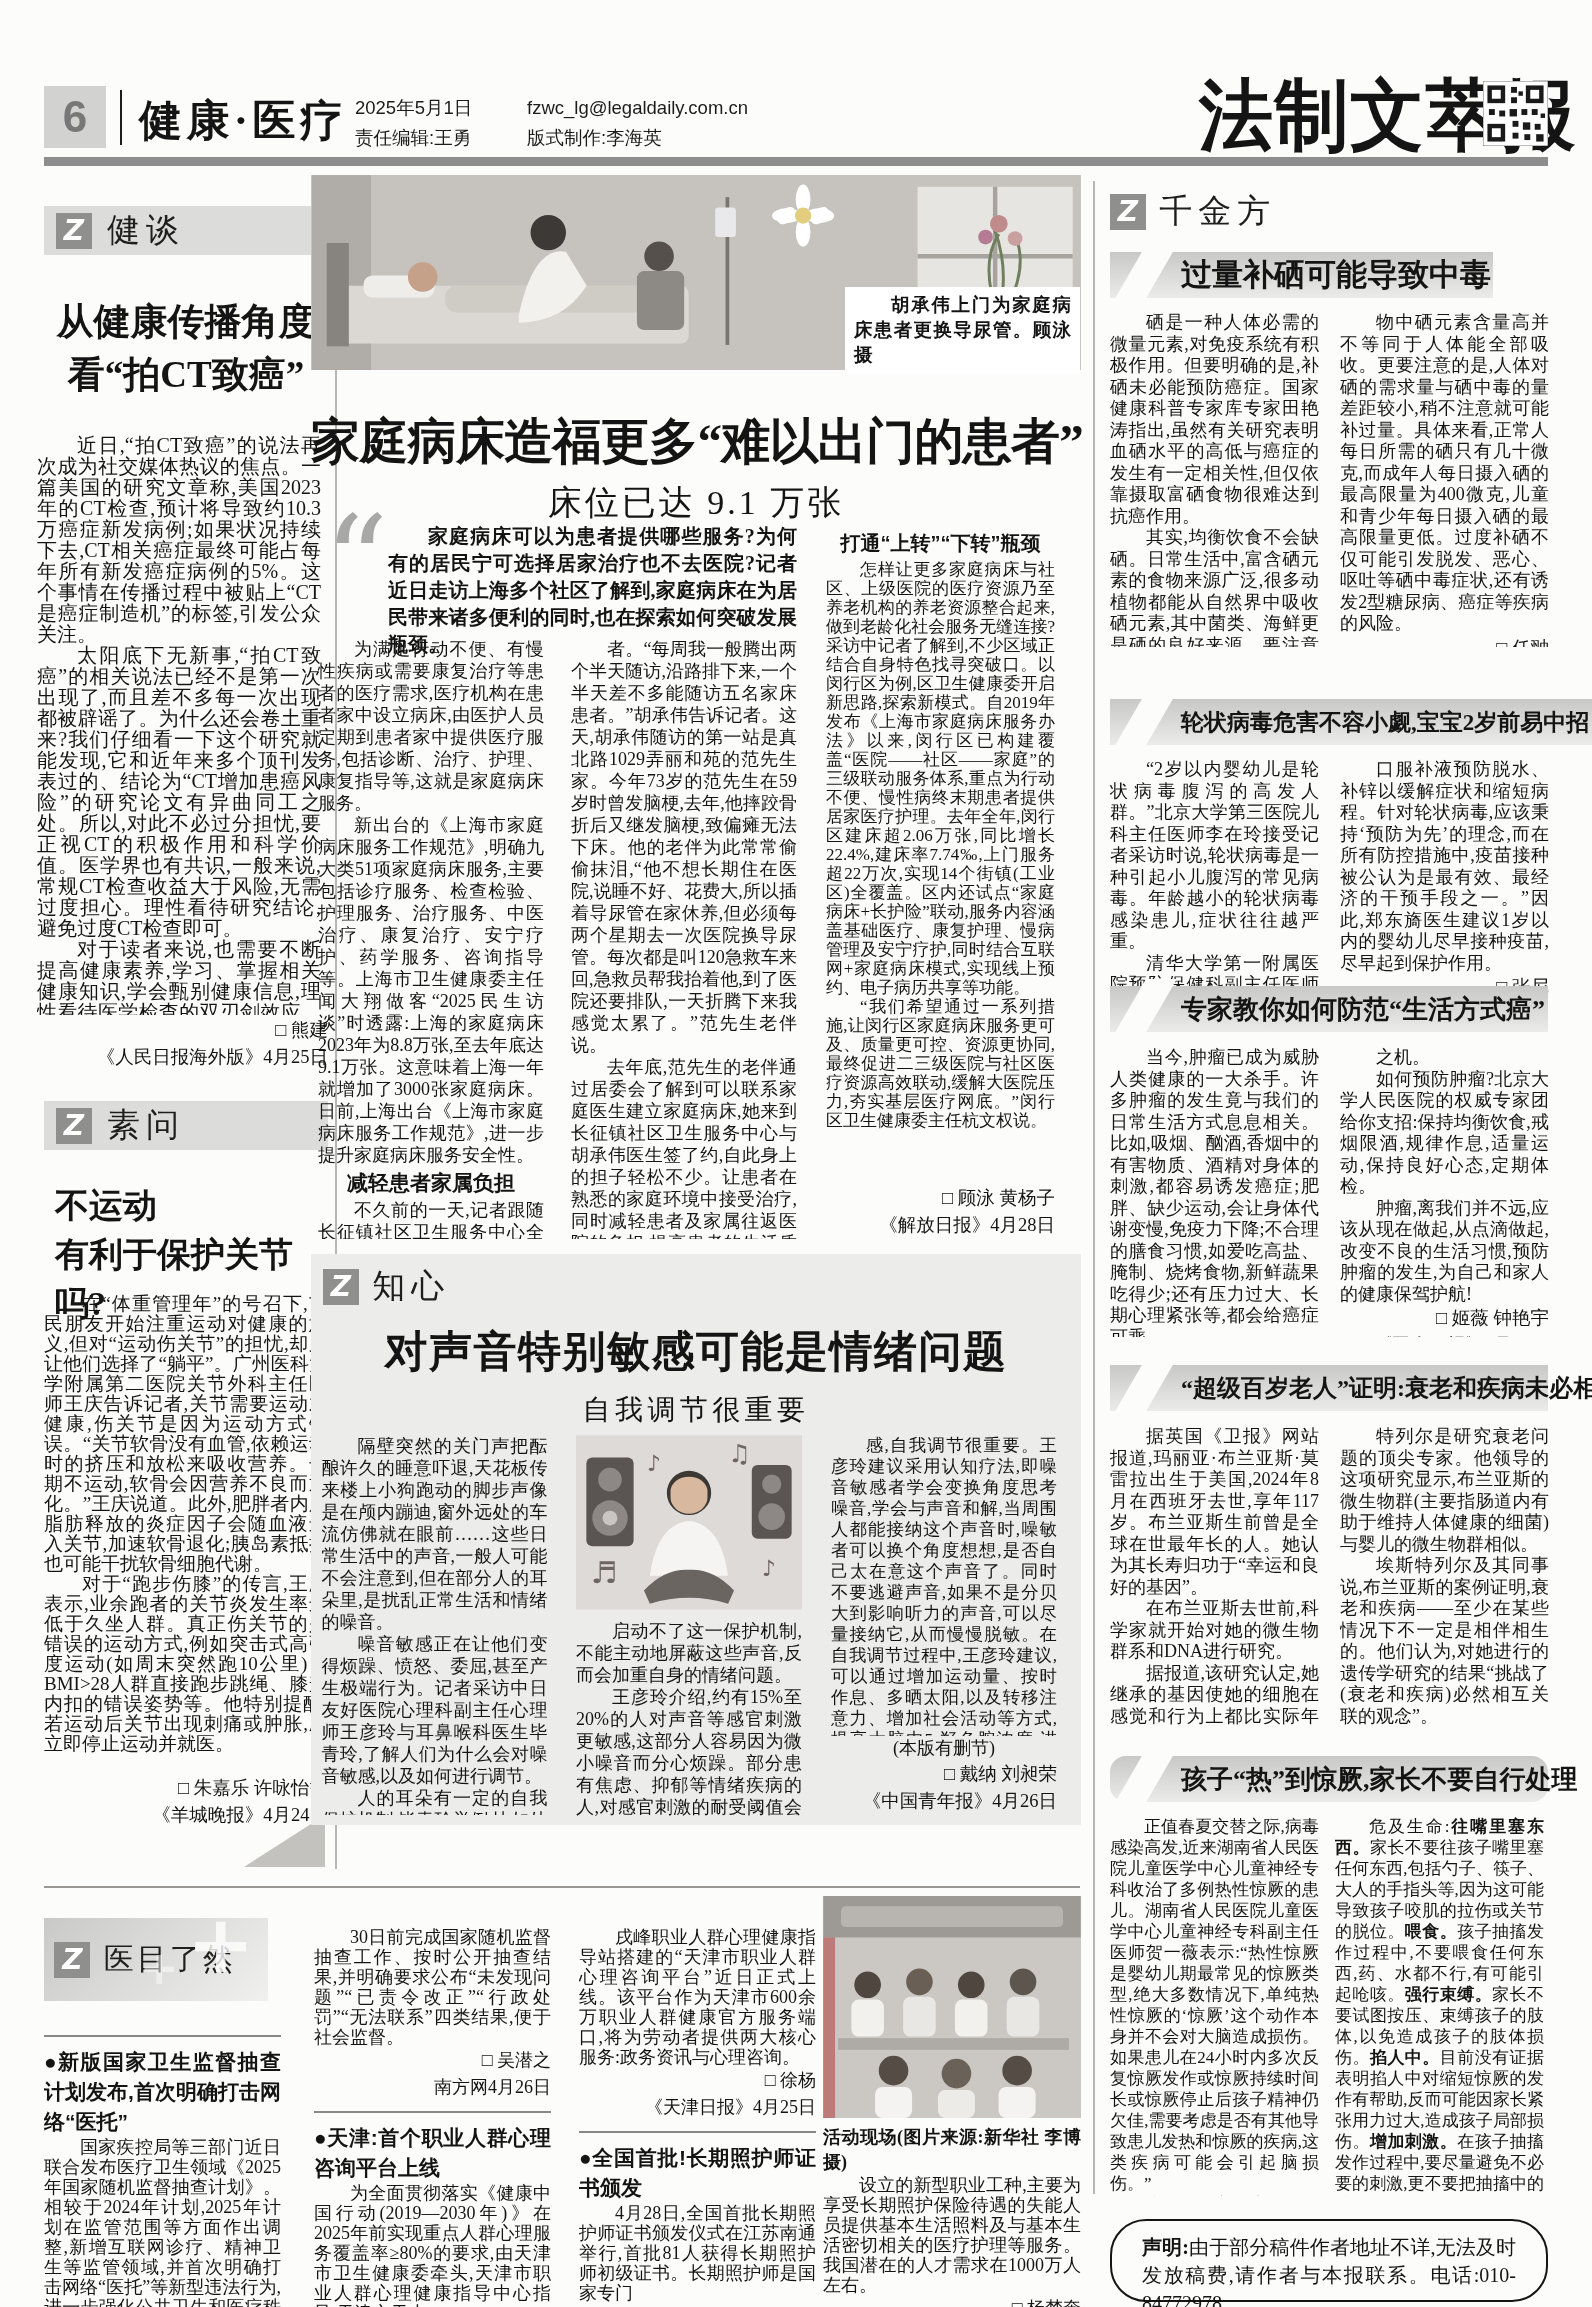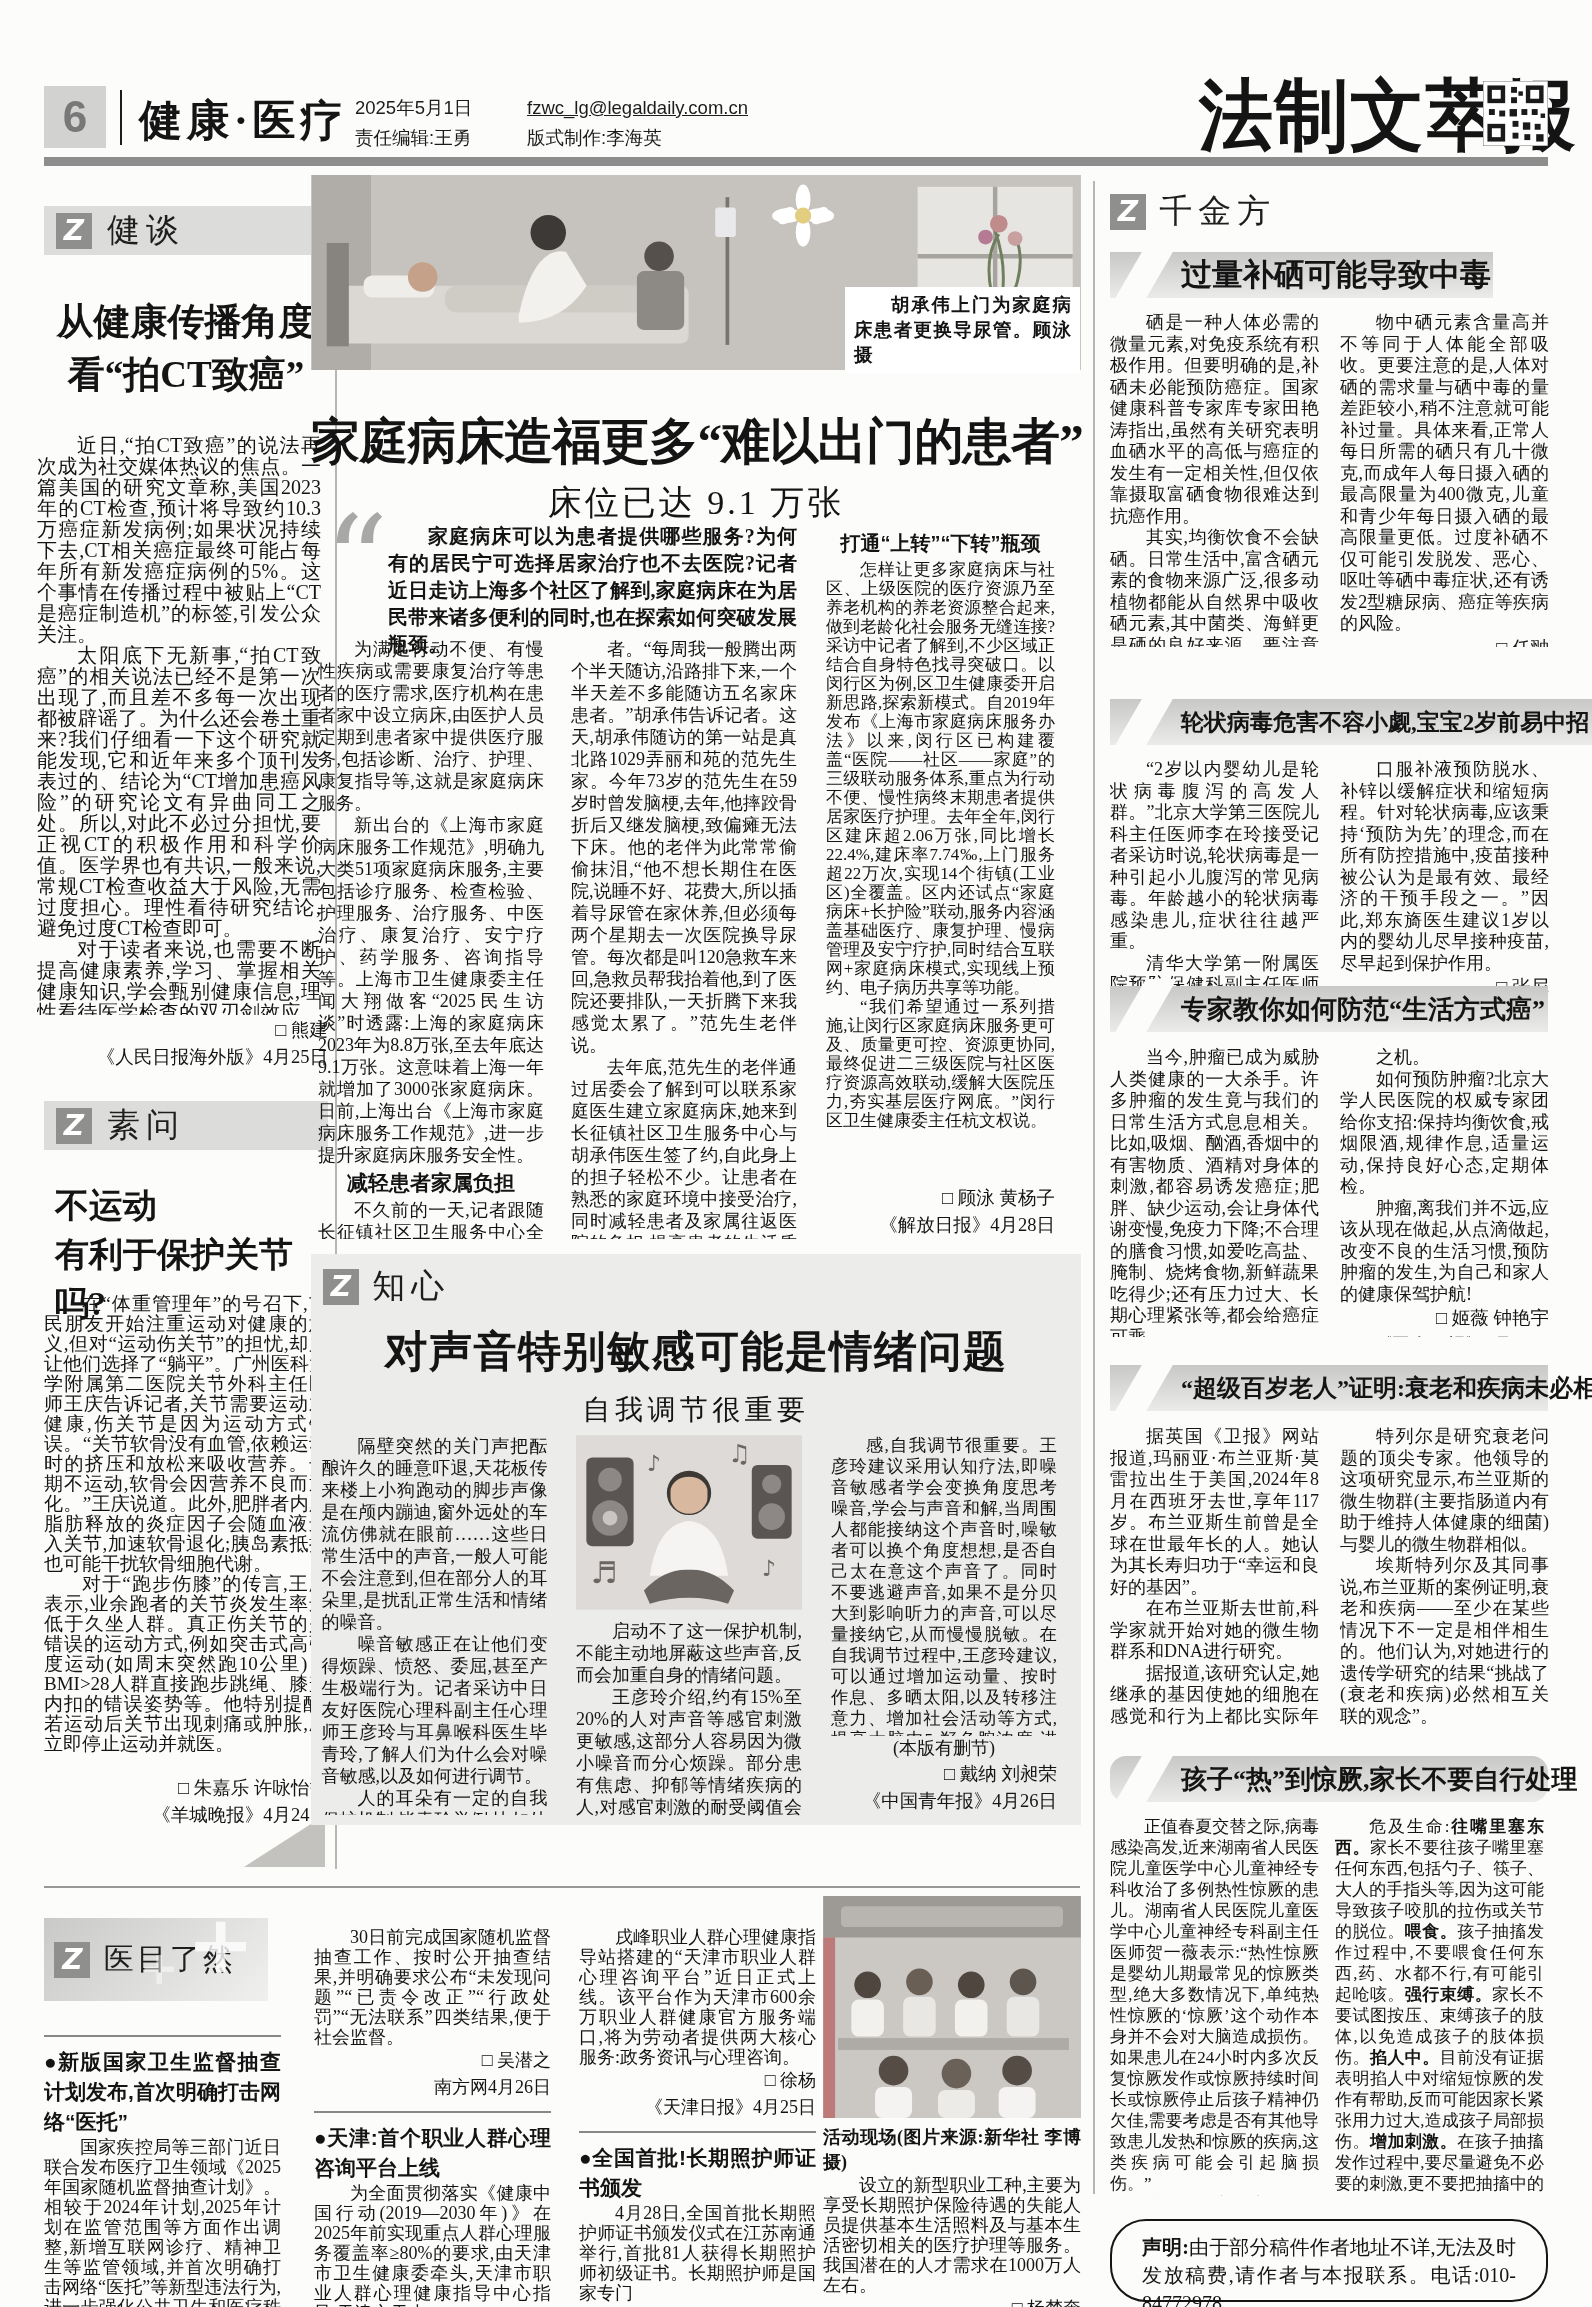--- a/index.html
+++ b/index.html
@@ -7,21 +7,21 @@
         font-family:"Liberation Serif","DejaVu Serif",serif;color:#141414;}
   .abs{position:absolute;}
   .sans{font-family:"Liberation Sans","DejaVu Sans",sans-serif;}
   .vline{position:absolute;width:1.5px;background:#b8b6b2;}
   .hline{position:absolute;height:1.5px;background:#9a9894;}
   .graybar{position:absolute;background:#8d8d8d;}
   
   .pagenum{background:#d2d2d0;color:#787878;font-weight:bold;display:flex;align-items:center;justify-content:center;font-size:44px;}
   .secTitle{font-size:43px;font-weight:900;letter-spacing:4.4px;}
   .hmeta{font-size:18.5px;line-height:30px;font-family:"Liberation Sans","DejaVu Sans",sans-serif;color:#1c1c1c;}
-  .hemail{text-decoration:underline;}
+  .hemail{}
   .masthead{font-size:74px;font-weight:900;letter-spacing:1.5px;transform:scaleY(1.05);white-space:nowrap;}
   
   .band{background:#dcdcda;display:flex;align-items:center;gap:15px;padding-left:12px;box-sizing:border-box;}
   .zlogo{width:36px;height:36px;background:#8f8f8d;color:#fff;font-weight:bold;font-style:italic;
          font-family:"DejaVu Sans",sans-serif;font-size:28px;display:flex;align-items:center;justify-content:center;flex:none;}
   .bandLabel{font-size:33px;letter-spacing:6px;color:#1e1e1e;}
   
   .bodyTxt{font-size:18px;line-height:22px;text-align:justify;overflow:hidden;}
   .para{text-indent:2em;margin:0;}
   .byline{text-align:right;font-size:18.5px;line-height:27px;}

